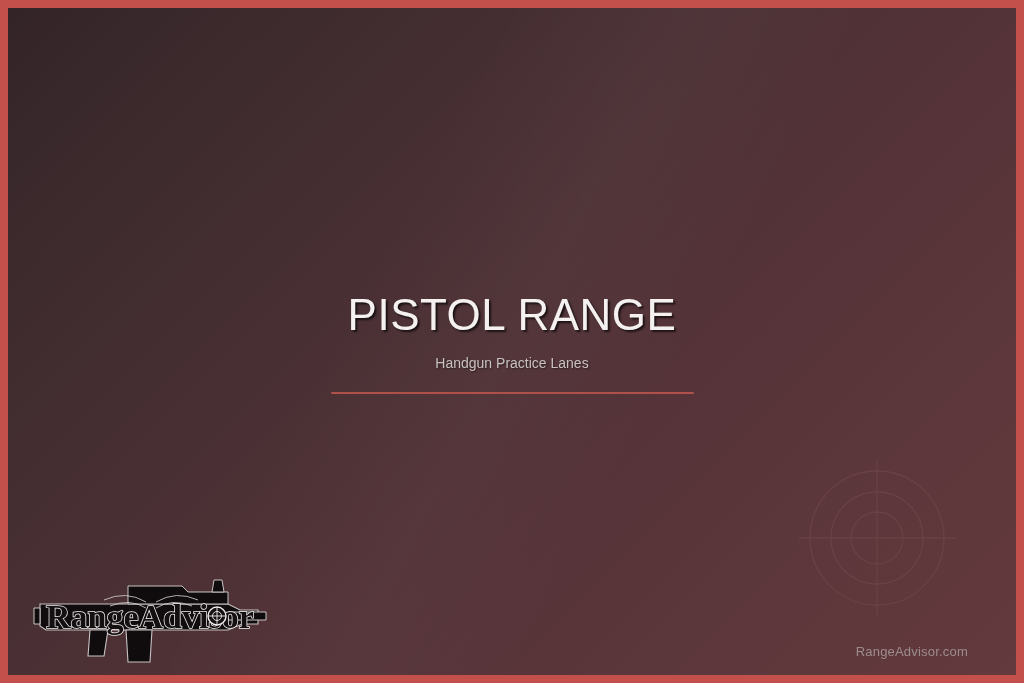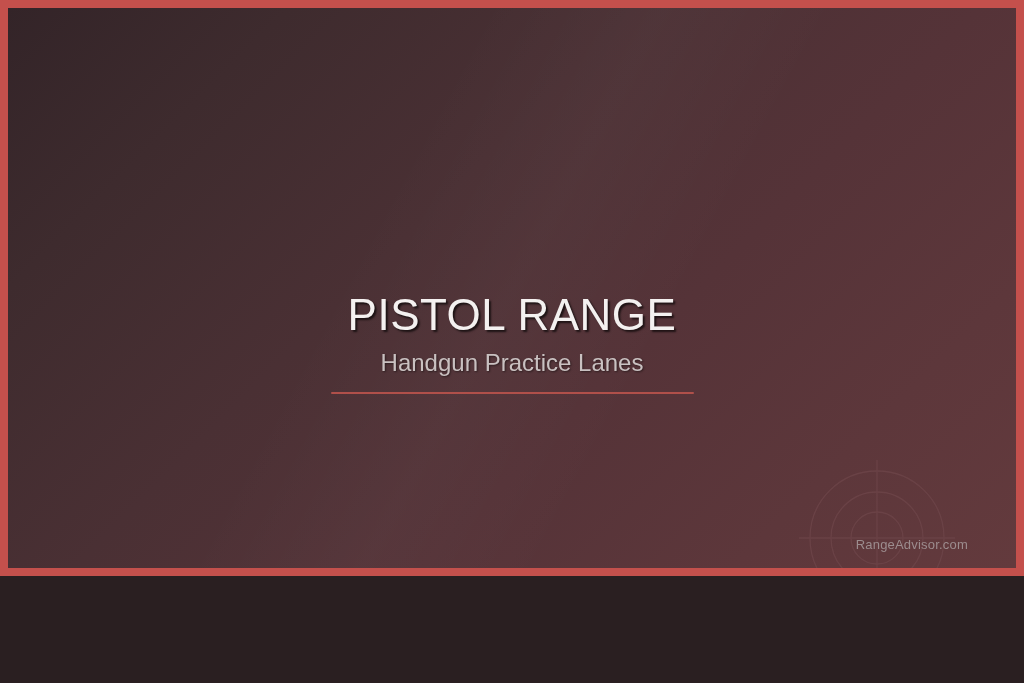--- a/index.html
+++ b/index.html
@@ -3,21 +3,21 @@
 <meta charset="utf-8">
 <style>
   html, body {
     margin: 0;
     padding: 0;
     background: #2a1f21;
   }
   #slide {
     position: relative;
     width: 1024px;
-    height: 576px;
+    height: 683px;
     overflow: hidden;
     font-family: "Liberation Sans", sans-serif;
     background: #fdba74;
     box-sizing: border-box;
   }
   
   #frame-border {
     position: absolute;
     inset: 0;
     background: #c4504c;
@@ -60,21 +60,21 @@
   #page-title {
     font-size: 44px;
     font-weight: normal;
     letter-spacing: 0.5px;
     color: #f4f1f0;
     margin: 0;
     line-height: 50px;
     text-shadow: 2px 2px 2px rgba(0,0,0,0.65);
   }
   #page-subtitle {
-    font-size: 24px;
+    font-size: 14px;
     font-weight: normal;
     color: #c9c1c1;
     margin: 10px 0 0 0;
     line-height: 26px;
     text-shadow: 1px 1px 2px rgba(0,0,0,0.45);
   }
   #title-divider {
     width: 363px;
     height: 2px;
     margin: 16px auto 0 auto;

